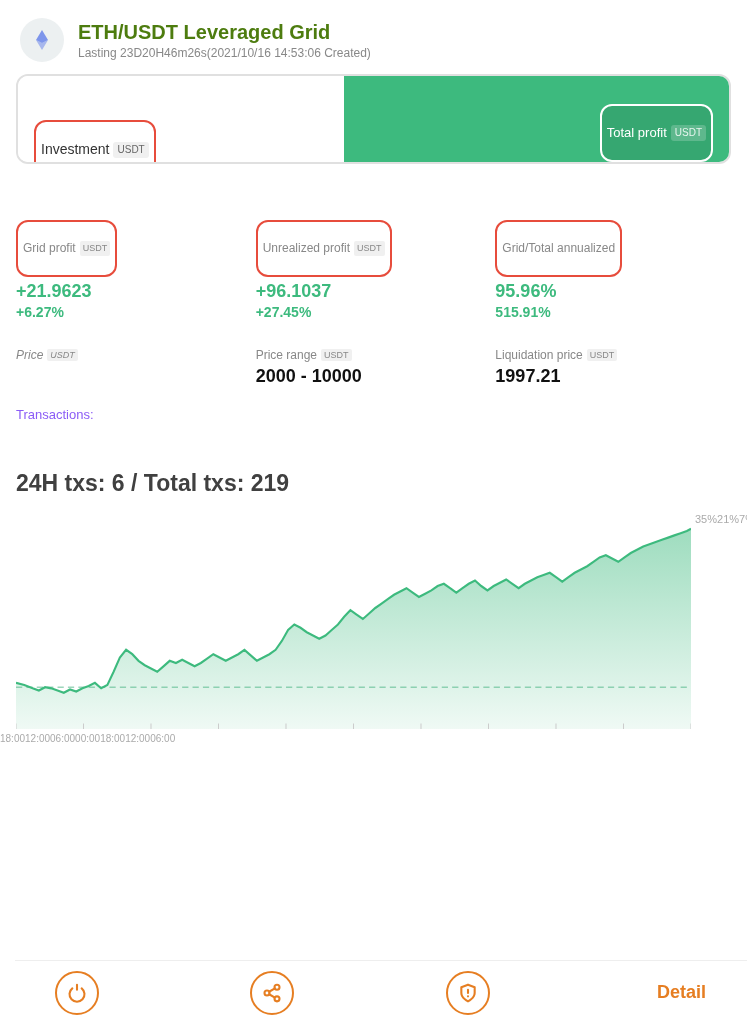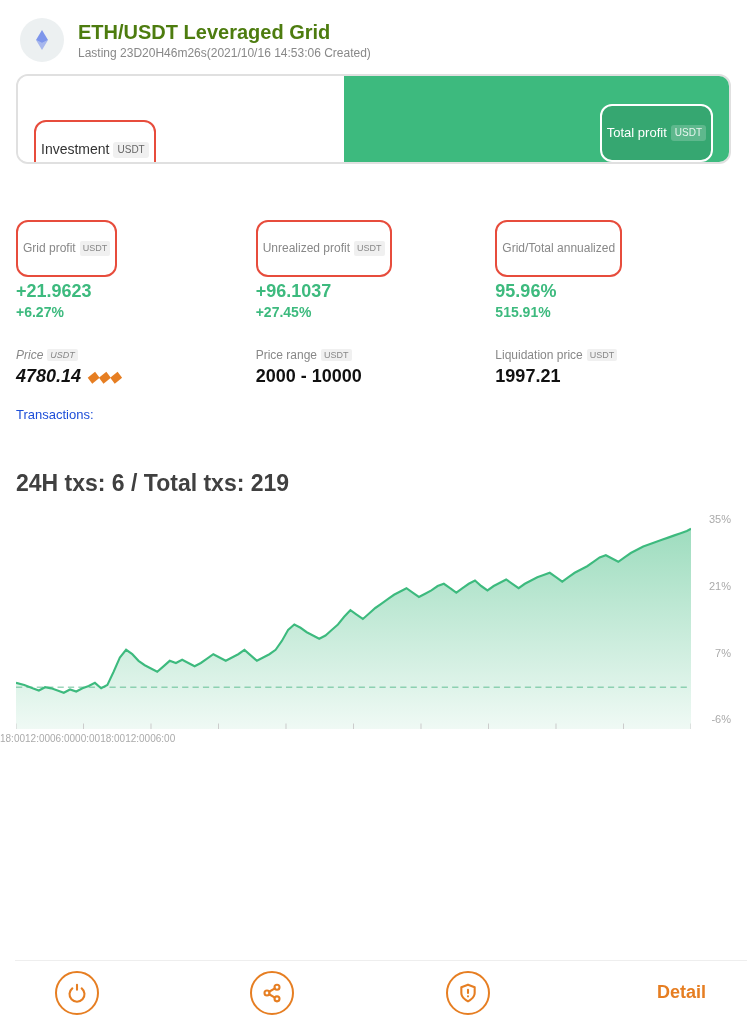--- a/index.html
+++ b/index.html
@@ -200,21 +200,21 @@
       font-size: 16px;
     }
 
     
     .transactions {
       padding: 0 16px;
       margin-bottom: 12px;
     }
     .tx-label {
       font-size: 13px;
-      color: #1d4ed8;
+      color: #8b5cf6;
       margin-bottom: 4px;
     }
     .tx-value {
       font-size: 23px;
       font-weight: 700;
       color: #404040;
       margin-top: 48px;
     }
 
     
@@ -222,21 +222,21 @@
       margin: 0 16px;
       position: relative;
       height: 220px;
     }
     .chart-y-labels {
       position: absolute;
       right: 0;
       top: 0;
       height: 100%;
       display: flex;
-      flex-direction: column;
+      flex-direction: row;
       justify-content: space-between;
       padding: 4px 0;
       width: 36px;
     }
     .chart-y-label {
       font-size: 11px;
       color: #aaa;
       text-align: right;
     }
     .chart-svg-wrapper {
@@ -376,24 +376,20 @@
     <div class="stat-value-green">95.96%</div>
     <div class="stat-pct-green">515.91%</div>
   </div>
 </div>
 
 <div class="price-row">
   <div class="price-cell">
     <div class="price-label-row">
       <span class="price-label">Price</span>
       <span class="stat-badge">USDT</span>
-    </div>
-    <div class="price-value">
-      <span>4780.14</span>
-      <span class="candle-icon">⬥⬥⬥</span>
     </div>
   </div>
   <div class="price-cell">
     <div class="price-label-row">
       <span class="price-label">Price range</span>
       <span class="stat-badge">USDT</span>
     </div>
     <div class="price-value">2000 - 10000</div>
   </div>
   <div class="price-cell">

